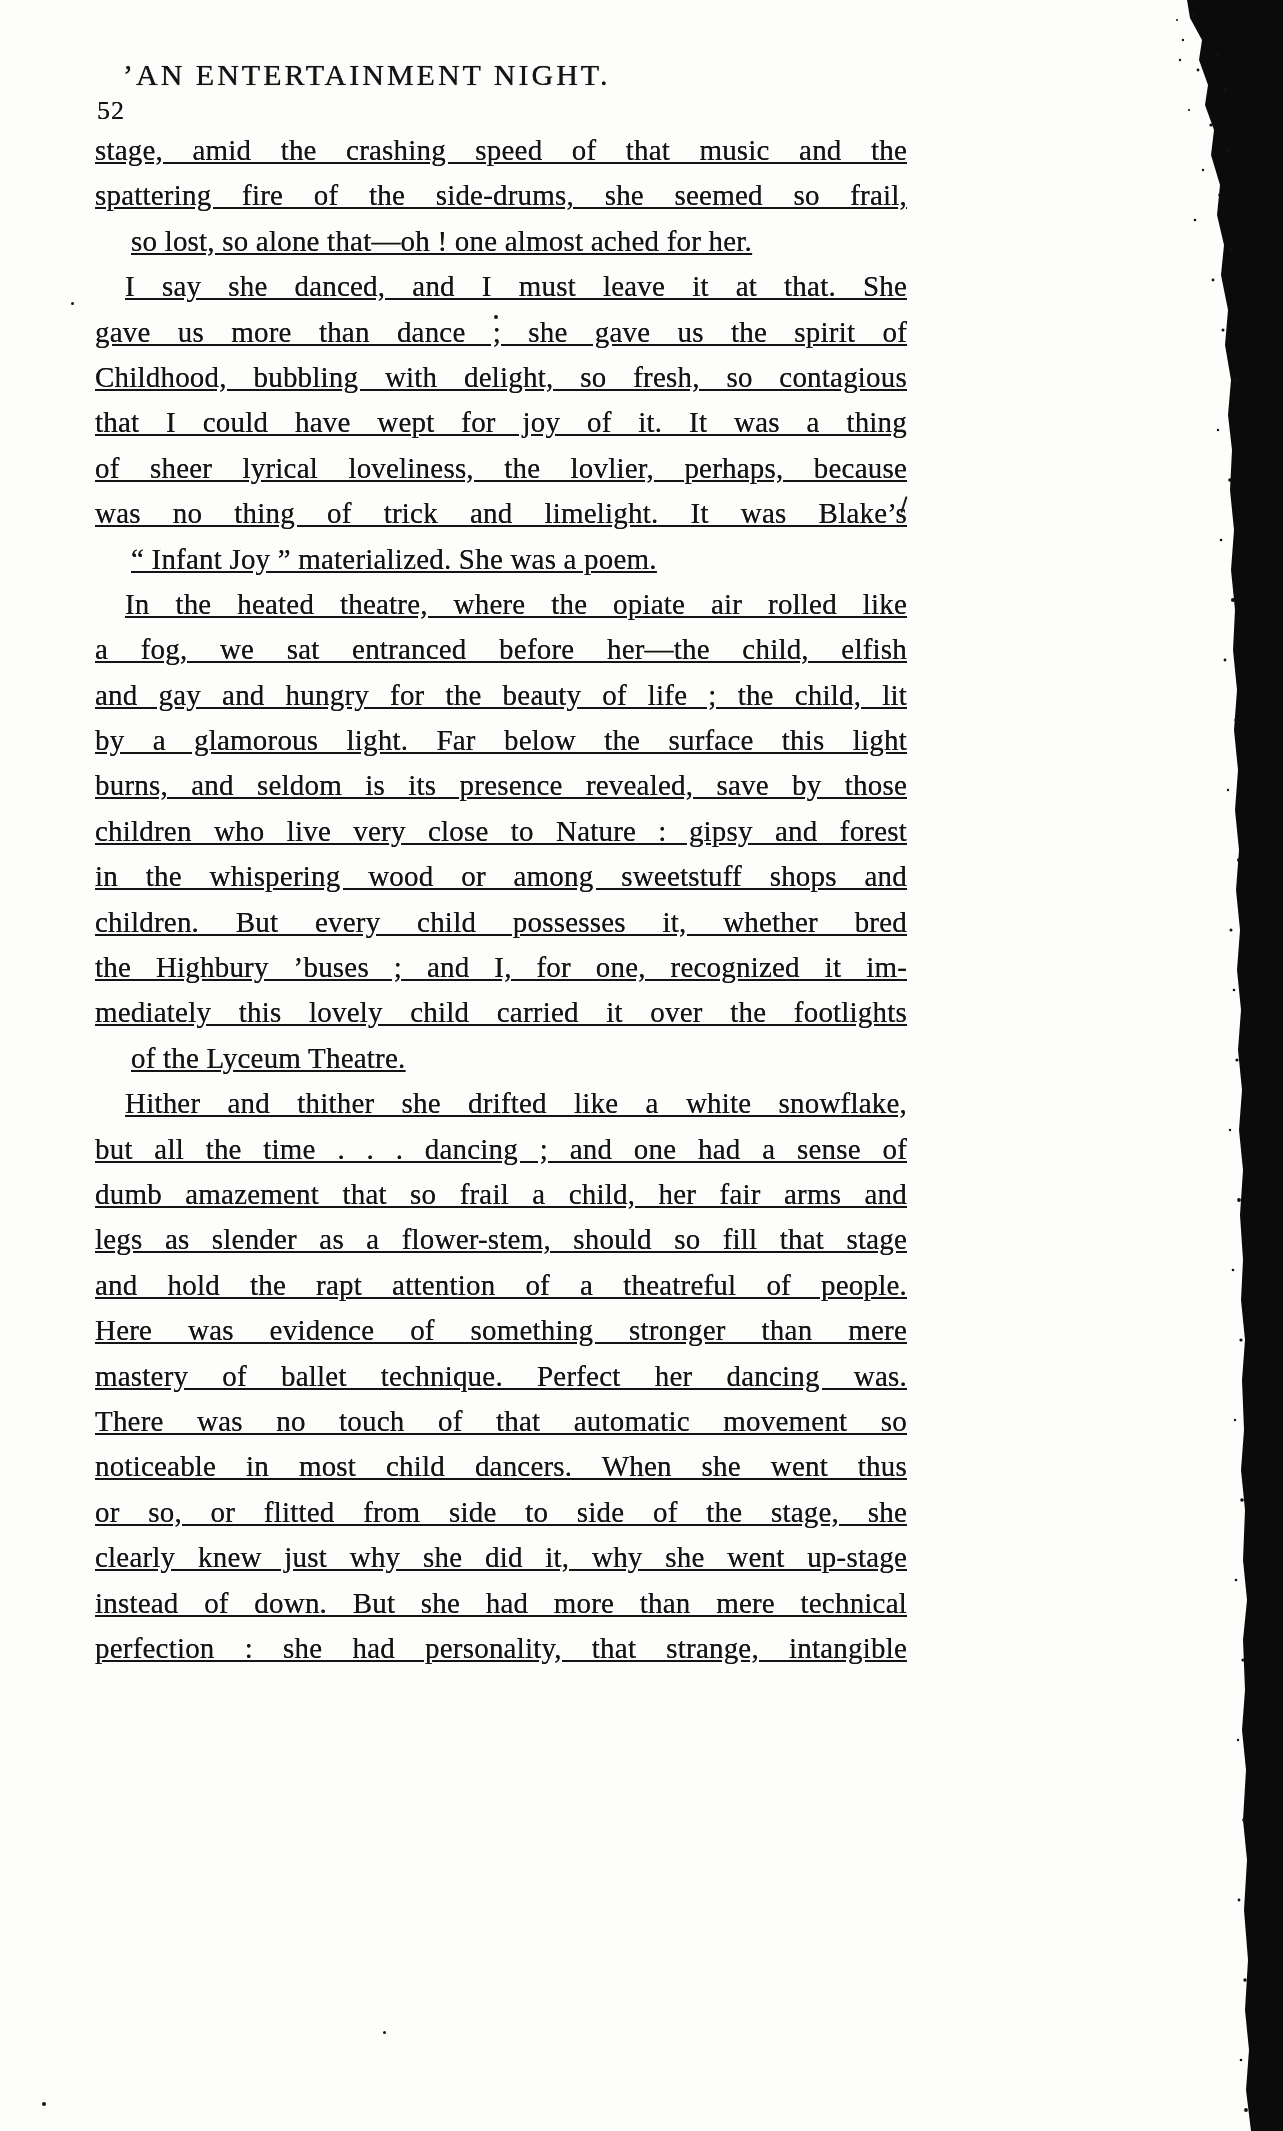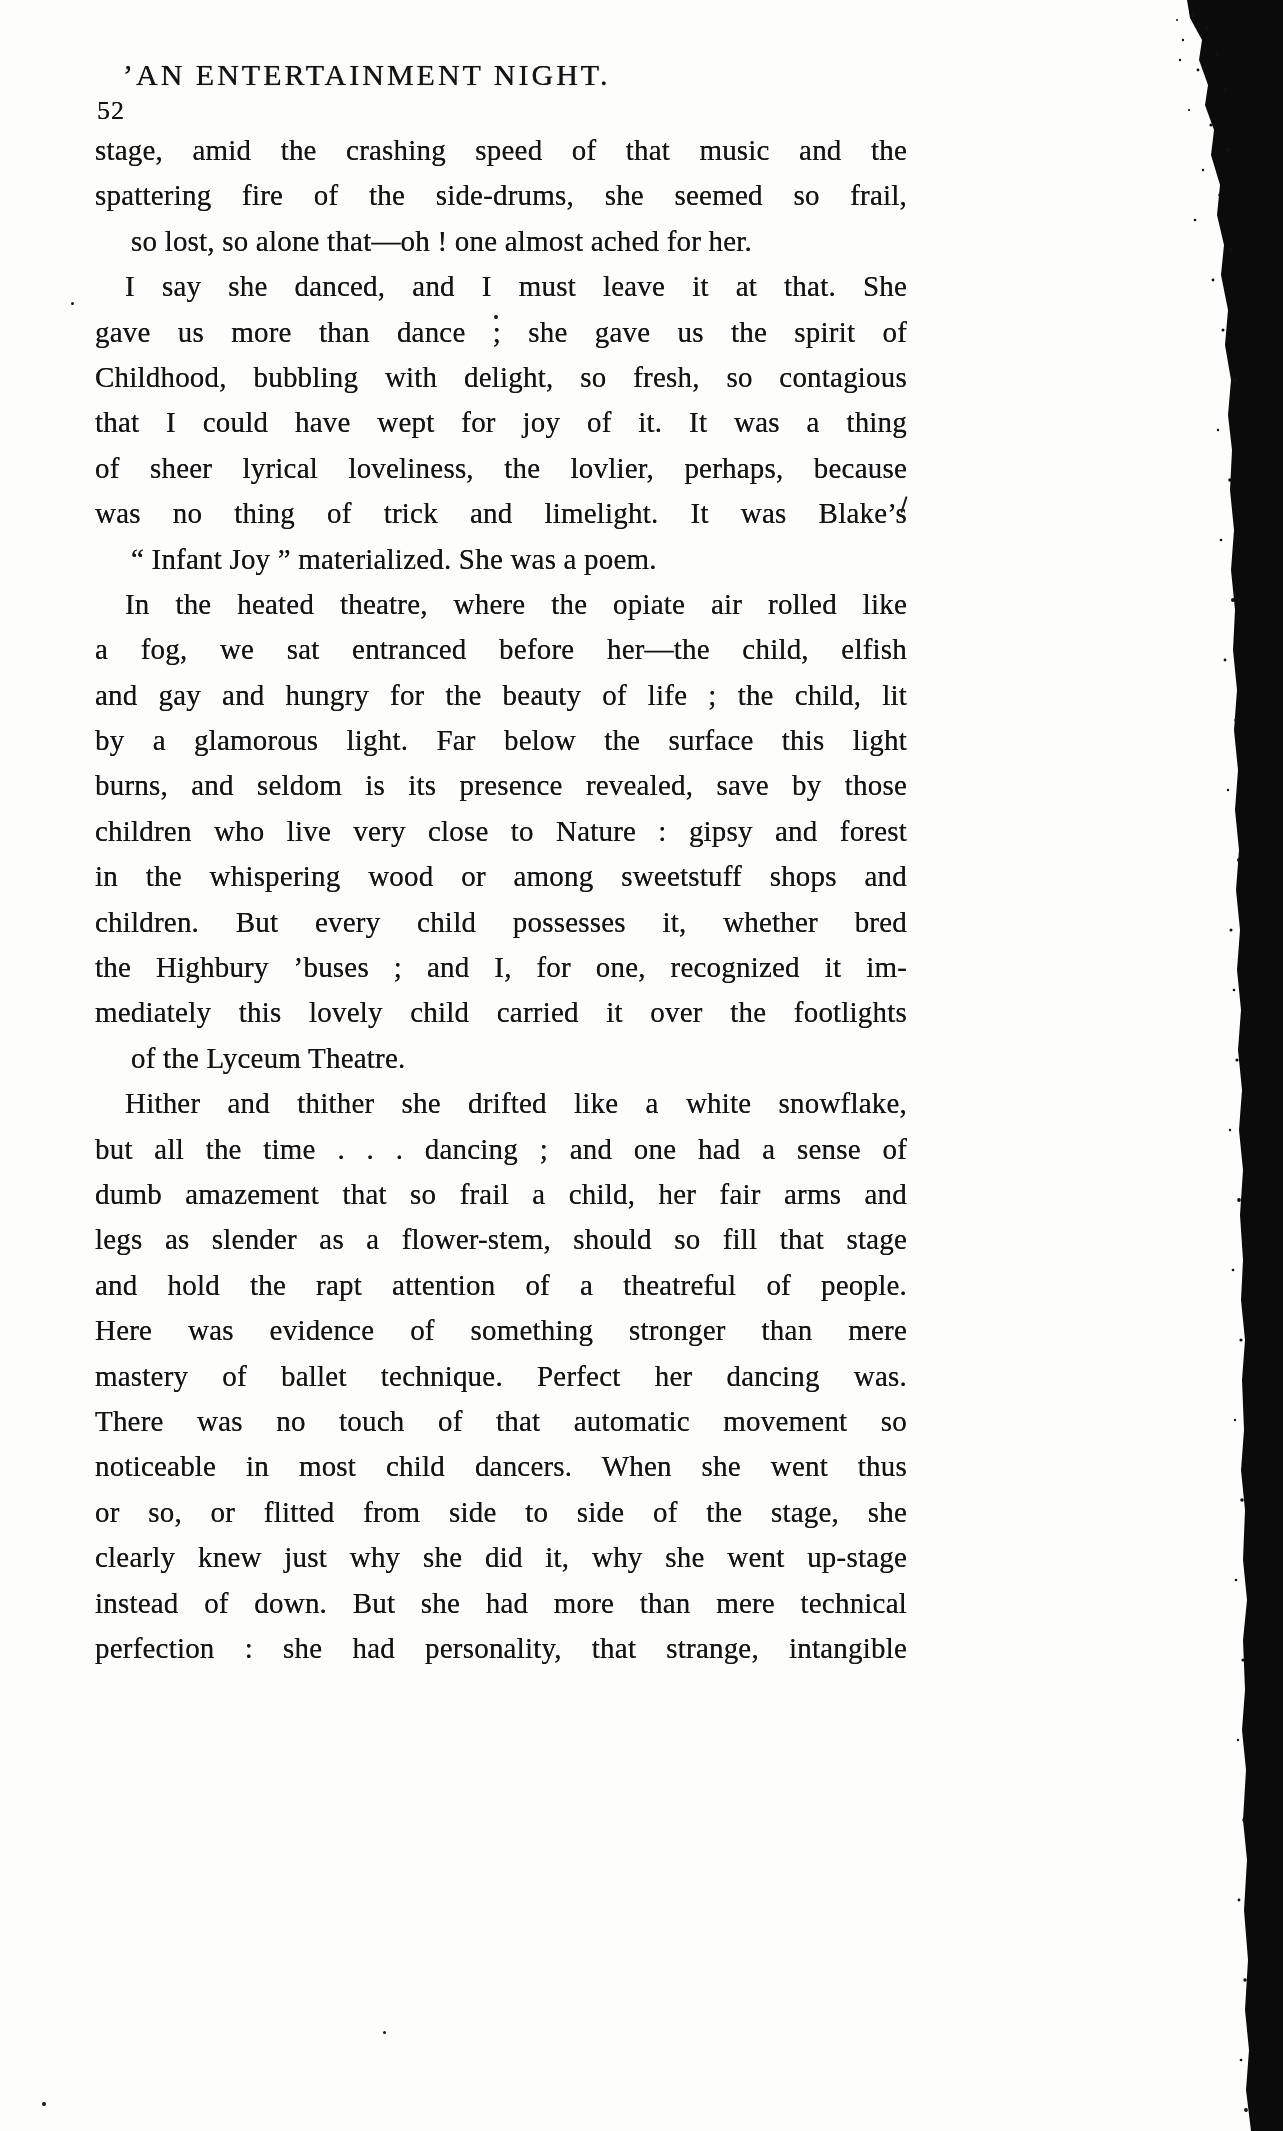--- a/index.html
+++ b/index.html
@@ -29,21 +29,21 @@
   }
   .title{
     display:block;
     text-align:left;
     transform:translateX(28px);
     font-size:30px;
     letter-spacing:3px;
     text-shadow:0 0 0.7px rgba(0,0,0,.9);
     white-space:nowrap;
   }
-  .body-text{font-size:29px;}
+  .body-text{font-size:29px;text-decoration:underline;}
   .line{
     height:45.4px;line-height:45.4px;
     text-align:justify;
     text-align-last:justify;
     letter-spacing:0.2px;
     text-shadow:0 0 0.6px rgba(0,0,0,.8);
     white-space:normal;
     overflow:visible;
   }
   .line.flush-left{text-align-last:left;margin-left:36px;}

